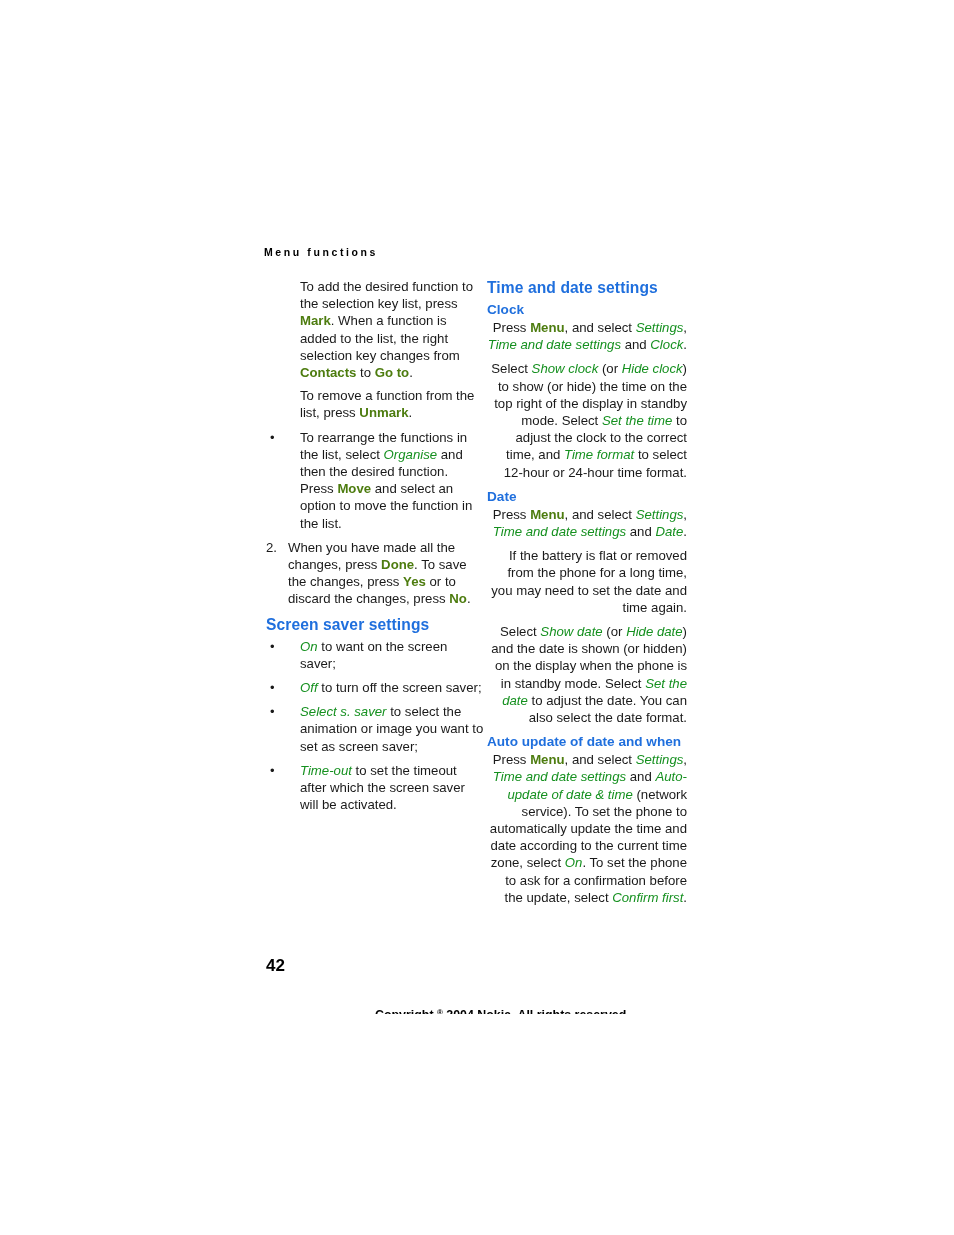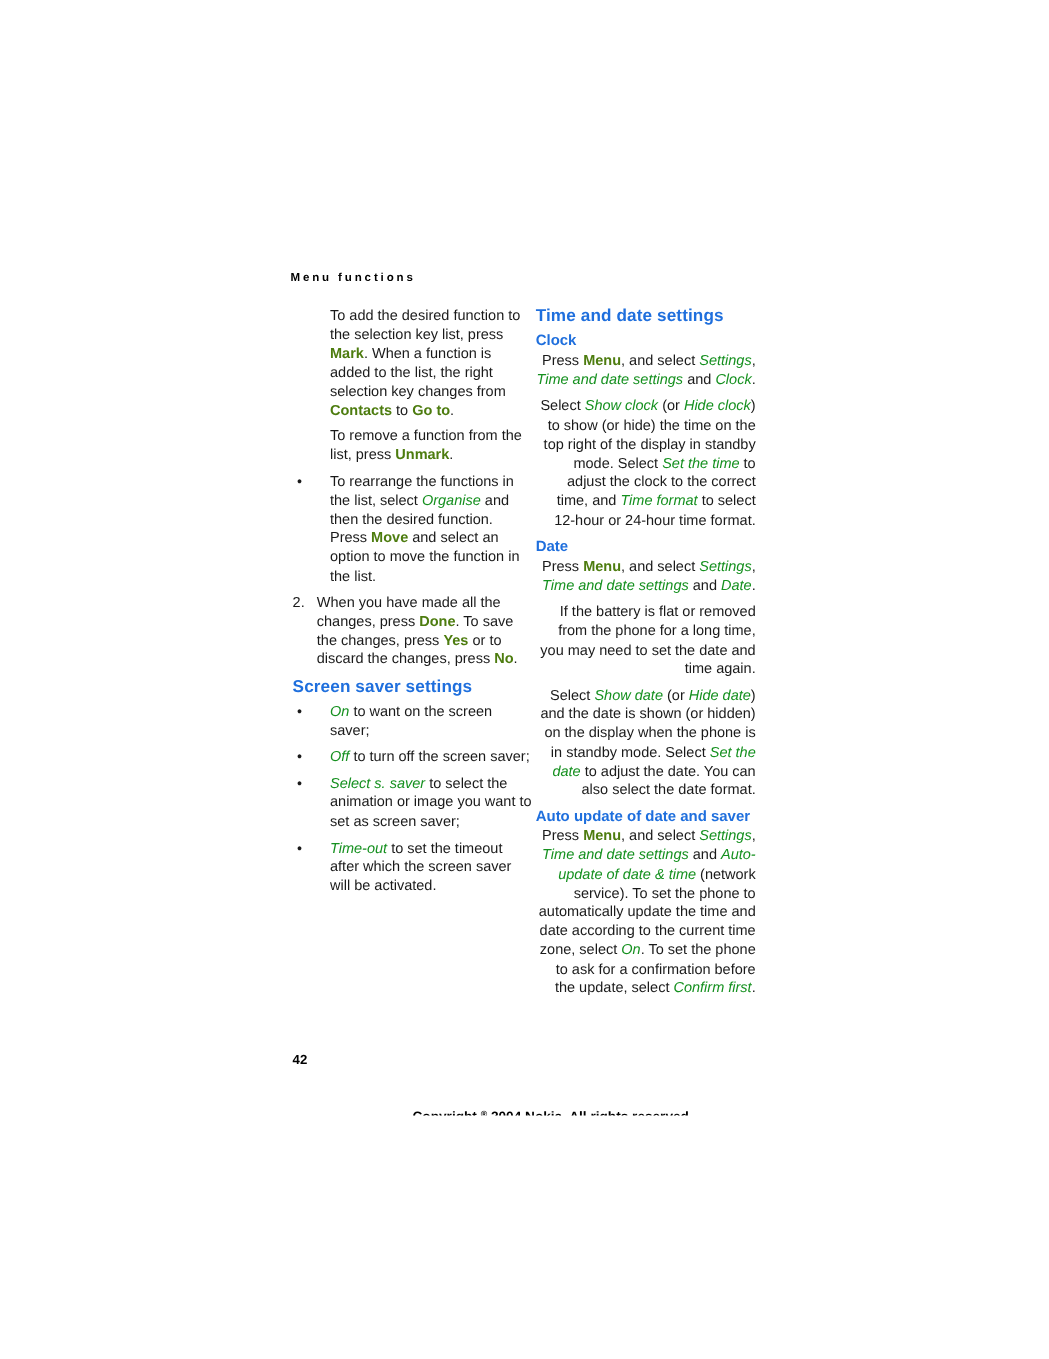--- a/index.html
+++ b/index.html
@@ -118,21 +118,21 @@
   .i-green {
     font-style: italic;
     color: #15901f;
   }
 
   
   .footer-pageno {
     position: absolute;
     left: 266px;
     top: 956px;
-    font-size: 12px;
+    font-size: 17px;
     font-weight: 700;
     color: #000;
   }
   .footer-copy {
     position: absolute;
     left: 375px;
     top: 1008px;
     font-size: 12.4px;
     font-weight: 700;
     color: #000;
@@ -208,21 +208,21 @@
     <p class="para">
       <span>Press </span><span class="b-green">Menu</span><span>, and select </span><span class="i-green">Settings</span><span>, </span><span class="i-green">Time and date settings</span><span> and </span><span class="i-green">Date</span><span>.</span>
     </p>
 
     <p class="para">If the battery is flat or removed from the phone for a long time, you may need to set the date and time again.</p>
 
     <p class="para">
       <span>Select </span><span class="i-green">Show date</span><span> (or </span><span class="i-green">Hide date</span><span>) and the date is shown (or hidden) on the display when the phone is in standby mode. Select </span><span class="i-green">Set the date</span><span> to adjust the date. You can also select the date format.</span>
     </p>
 
-    <h3 class="sub-head gap-before-h3">Auto update of date and saver</h3>
+    <h3 class="sub-head gap-before-h3">Auto update of date and when</h3>
 
     <p class="para">
       <span>Press </span><span class="b-green">Menu</span><span>, and select </span><span class="i-green">Settings</span><span>, </span><span class="i-green">Time and date settings</span><span> and </span><span class="i-green">Auto-update of date &amp; time</span><span> (network service). To set the phone to automatically update the time and date according to the current time zone, select </span><span class="i-green">On</span><span>. To set the phone to ask for a confirmation before the update, select </span><span class="i-green">Confirm first</span><span>.</span>
     </p>
 
   </div>
 
   <div class="footer-pageno">42</div>
 
   <div class="footer-copy">

